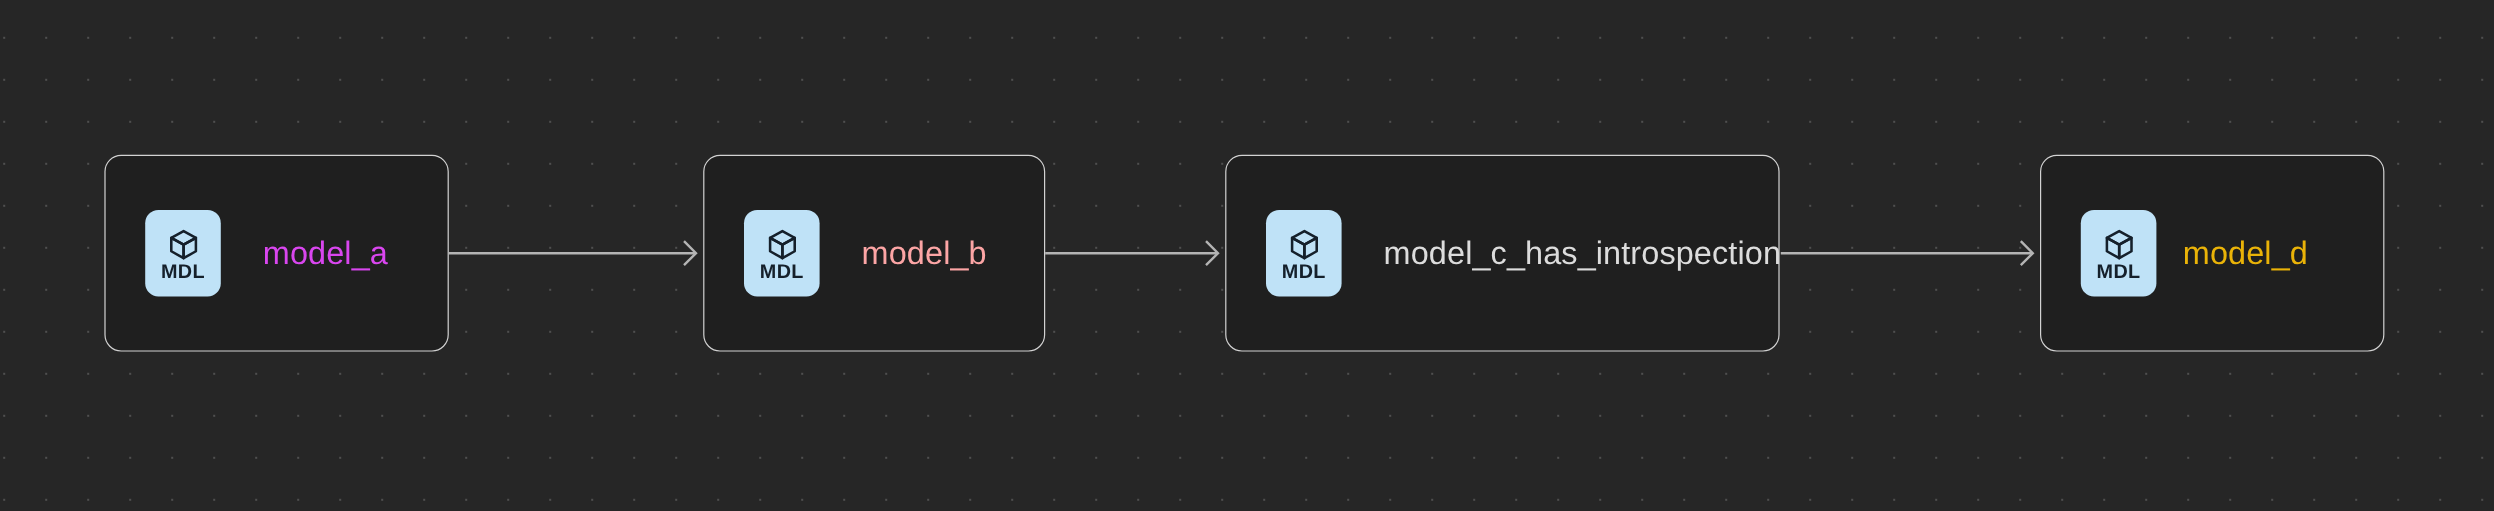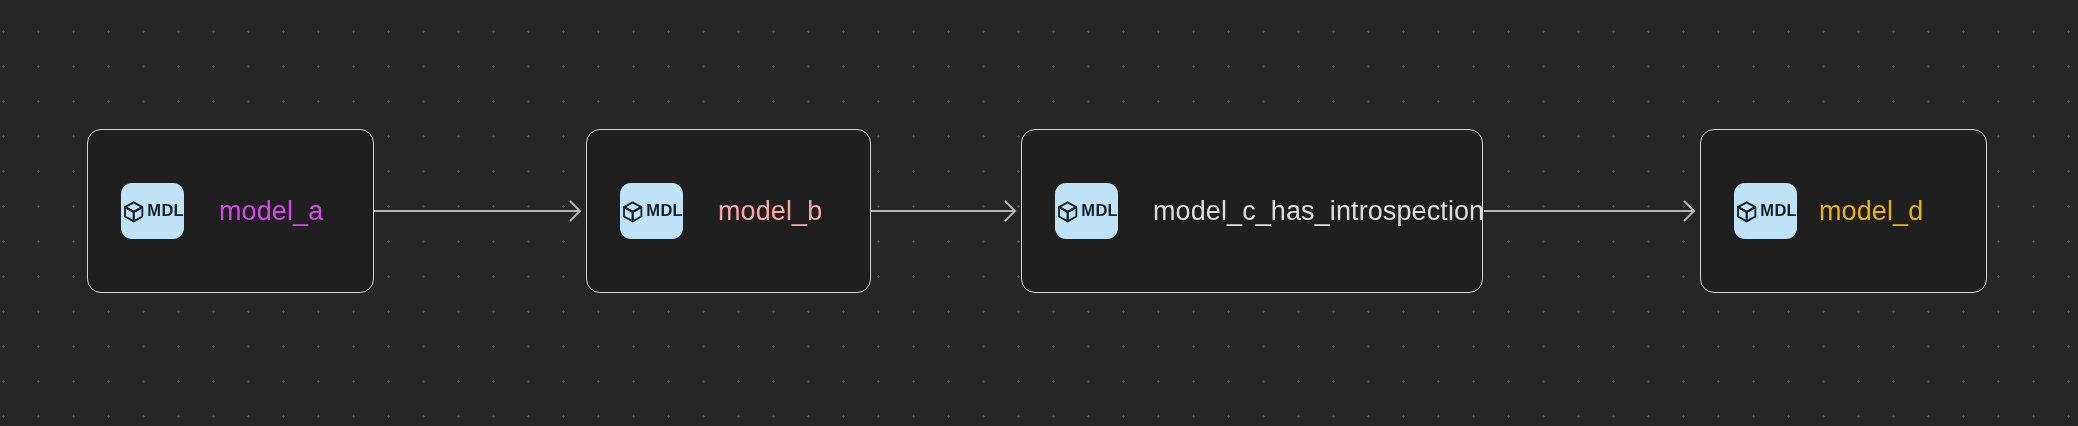--- a/index.html
+++ b/index.html
@@ -42,25 +42,25 @@
     border: 1.6px solid #d2d2d2;
     border-radius: 14px;
     display: flex;
     align-items: center;
     padding-left: 33px;
   }
 
   .badge {
     flex: 0 0 auto;
     width: 63px;
-    height: 56px;
+    height: 72px;
     border-radius: 11px;
     background: #bfe2f7;
     display: flex;
-    flex-direction: row;
+    flex-direction: column;
     align-items: center;
     justify-content: center;
     gap: 1px;
   }
   .badge-icon {
     display: block;
     width: 30px;
     height: 30px;
     margin-top: 2px;
   }

